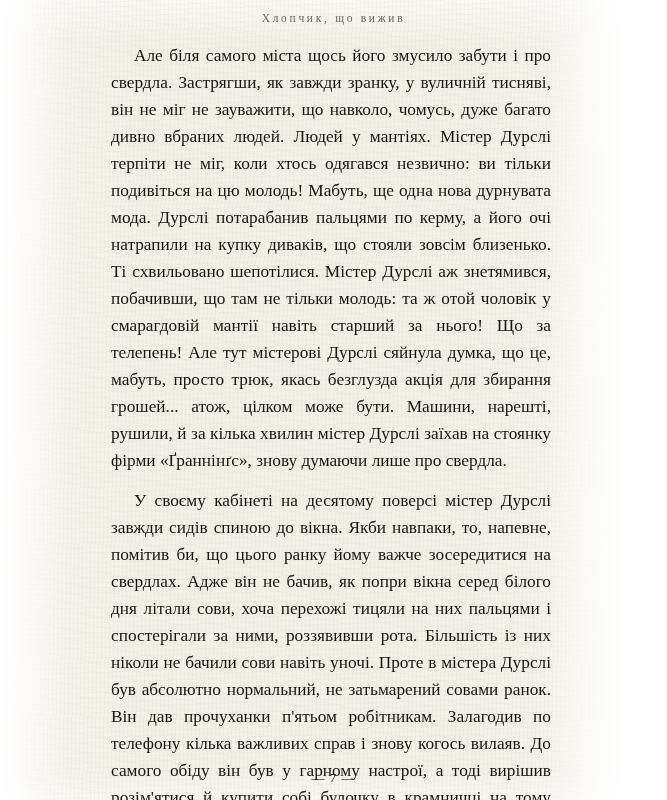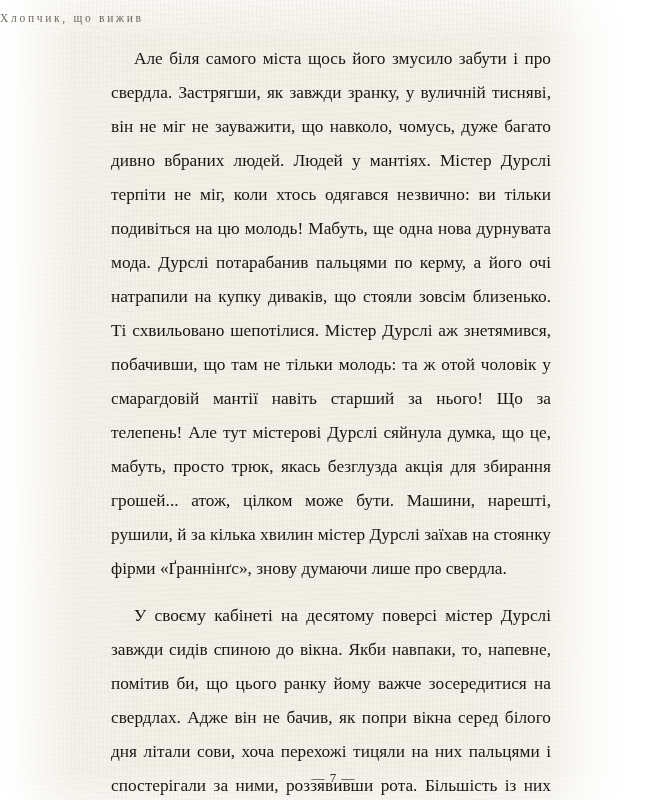--- a/index.html
+++ b/index.html
@@ -84,40 +84,41 @@
     top: 0;
     width: 667px;
     height: 800px;
   }
 
   #running-header {
     position: absolute;
     left: 0;
     top: 12px;
     width: 667px;
+    text-align: center;
     font-size: 11.5px;
     letter-spacing: 2.7px;
     color: #6e6a61;
     font-family: "Liberation Serif", "DejaVu Serif", serif;
   }
 
   #text-block {
     position: absolute;
     left: 111px;
     top: 42px;
     width: 440px;
   }
 
   .para {
     margin: 0;
     text-indent: 23px;
     text-align: justify;
     text-justify: inter-word;
     font-size: 17.3px;
-    line-height: 34px;
+    line-height: 27px;
     color: #181512;
     font-family: "Liberation Serif", "DejaVu Serif", serif;
     -webkit-font-smoothing: antialiased;
   }
   .para + .para {
     margin-top: 13px;
   }
   
   .para:last-child { }
 

